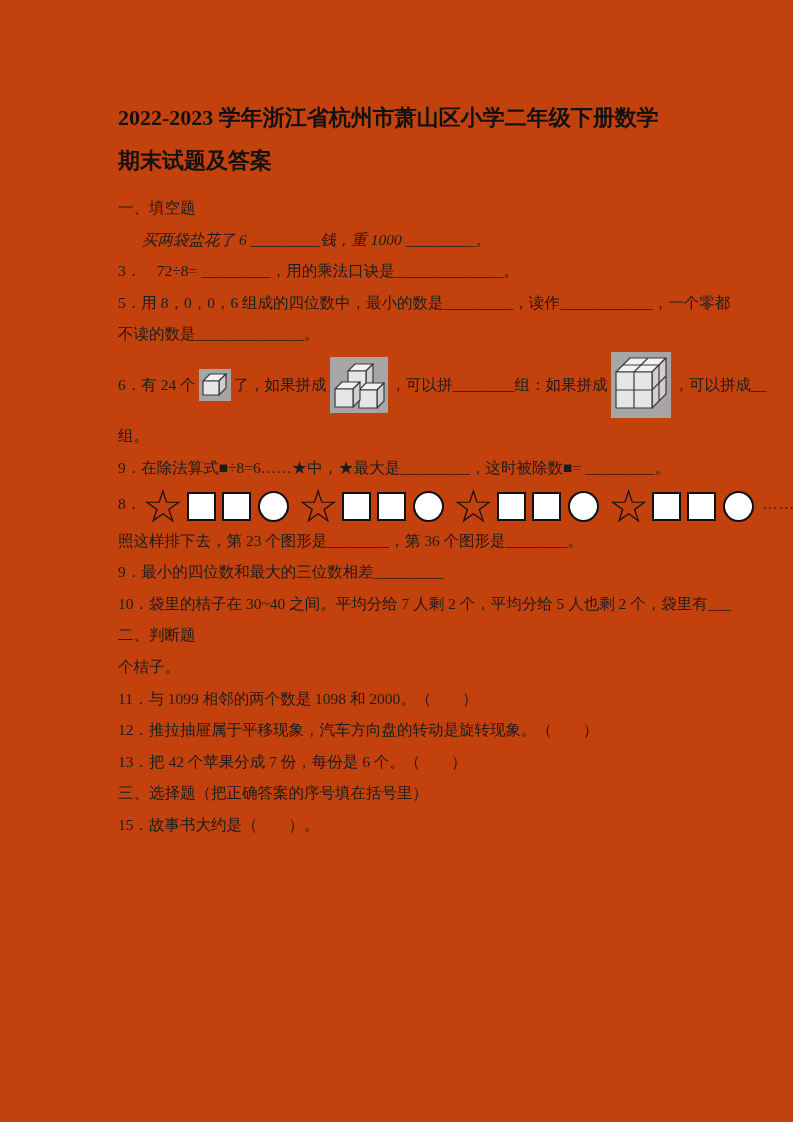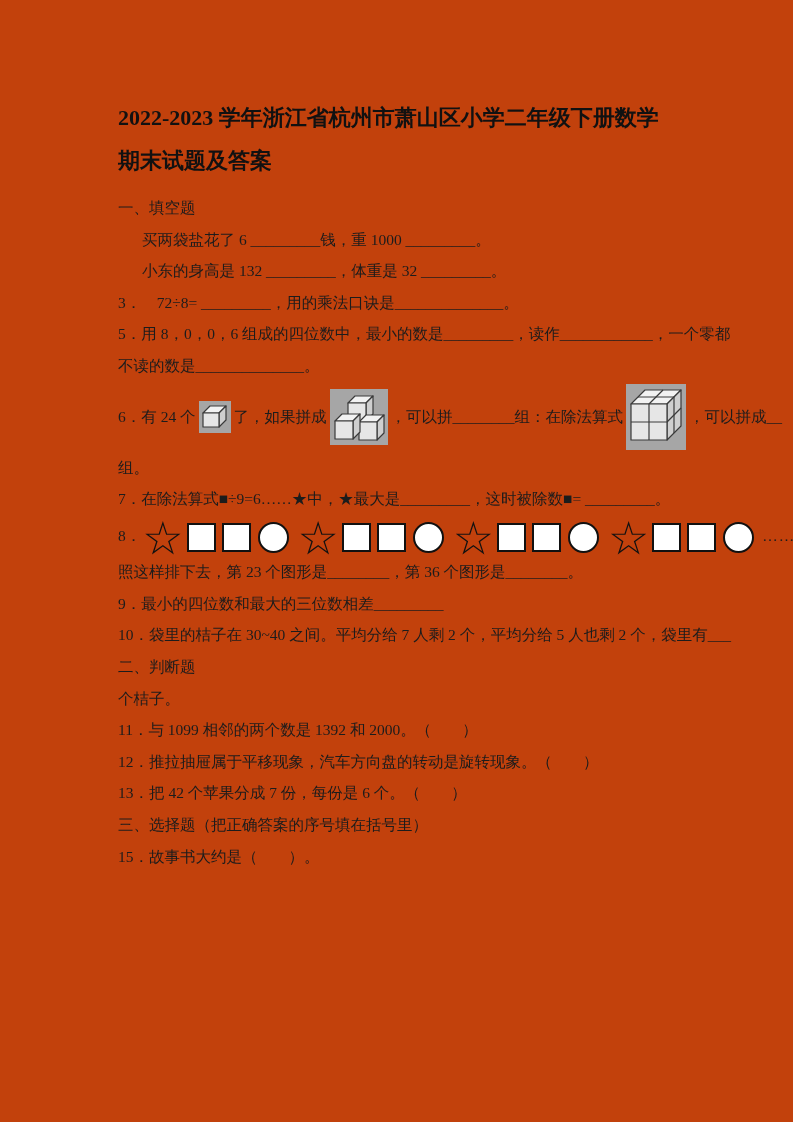--- a/index.html
+++ b/index.html
@@ -20,21 +20,21 @@
     line-height:43px;
     margin:0 0 10px 0;
     color:#111111;
   }
   .line {
     font-size:15.5px;
     line-height:31.6px;
     margin:0;
     white-space:nowrap;
   }
-  .indent { padding-left:24px; }
+  .indent { padding-left:24px;font-style:italic; }
   .imgline span { vertical-align:middle; }
   .imgbox {
     display:inline-block;
     vertical-align:middle;
     background:#a6a6a6;
     padding:2px 3px;
     margin:2px 3px;
     line-height:0;
   }
   .imgbox svg { display:block; }
@@ -67,21 +67,20 @@
 </head>
 <body>
 
 <div class="page">
 
   <h1 class="title">2022-2023 学年浙江省杭州市萧山区小学二年级下册数学期末试题及答案</h1>
 
   <p class="line">一、填空题</p>
 
   <p class="line indent">买两袋盐花了 6 _________钱，重 1000 _________。</p>
-  <p class="line indent">小东的身高是 132 _________，体重是 32 _________。</p>
 
   <p class="line">3．　72÷8= _________，用的乘法口诀是______________。</p>
 
   <p class="line">5．用 8，0，0，6 组成的四位数中，最小的数是_________，读作____________，一个零都</p>
   <p class="line">不读的数是______________。</p>
 
   <p class="line imgline">
     <span>6．有 24 个</span><span class="imgbox">
       <svg width="26" height="28" viewBox="0 0 26 28">
         <polygon class="cube-stroke" points="1,10 8,3 24,3 17,10" fill="#f2f2f2"></polygon>
@@ -99,51 +98,51 @@
           <polygon class="cube-stroke" points="0,7 7,0 25,0 18,7" fill="#f2f2f2"></polygon>
           <polygon class="cube-stroke" points="18,7 25,0 25,18 18,25" fill="#cfcfcf"></polygon>
           <polygon class="cube-stroke" points="0,7 18,7 18,25 0,25" fill="#e6e6e6"></polygon>
         </g>
         <g transform="translate(2,23)">
           <polygon class="cube-stroke" points="0,7 7,0 25,0 18,7" fill="#f2f2f2"></polygon>
           <polygon class="cube-stroke" points="18,7 25,0 25,18 18,25" fill="#cfcfcf"></polygon>
           <polygon class="cube-stroke" points="0,7 18,7 18,25 0,25" fill="#e6e6e6"></polygon>
         </g>
       </svg>
-    </span><span>，可以拼________组：在除法算式</span><span class="imgbox">
+    </span><span>，可以拼________组：如果拼成</span><span class="imgbox">
       <svg width="54" height="62" viewBox="0 0 54 62">
         <polygon class="cube-stroke" points="2,18 16,4 52,4 38,18" fill="#f2f2f2"></polygon>
         <line class="cube-stroke" x1="20" y1="18" x2="34" y2="4"></line>
         <line class="cube-stroke" x1="9" y1="11" x2="45" y2="11"></line>
         <polygon class="cube-stroke" points="38,18 52,4 52,40 38,54" fill="#cfcfcf"></polygon>
         <line class="cube-stroke" x1="45" y1="11" x2="45" y2="47"></line>
         <line class="cube-stroke" x1="38" y1="36" x2="52" y2="22"></line>
         <rect class="cube-stroke" x="2" y="18" width="36" height="36" fill="#e6e6e6"></rect>
         <line class="cube-stroke" x1="20" y1="18" x2="20" y2="54"></line>
         <line class="cube-stroke" x1="2" y1="36" x2="38" y2="36"></line>
       </svg>
     </span><span>，可以拼成__</span>
   </p>
   <p class="line">组。</p>
 
-  <p class="line">7．在除法算式■÷9=6……★中，★最大是_________，这时被除数■= _________。</p>
+  <p class="line">9．在除法算式■÷8=6……★中，★最大是_________，这时被除数■= _________。</p>
 
   <p class="line patternline">
     <span>8．</span><span id="pattern-container"><span class="shape shape-star">☆</span><span class="shape shape-square"></span><span class="shape shape-square"></span><span class="shape shape-circle"></span><span class="shape shape-star">☆</span><span class="shape shape-square"></span><span class="shape shape-square"></span><span class="shape shape-circle"></span><span class="shape shape-star">☆</span><span class="shape shape-square"></span><span class="shape shape-square"></span><span class="shape shape-circle"></span><span class="shape shape-star">☆</span><span class="shape shape-square"></span><span class="shape shape-square"></span><span class="shape shape-circle"></span></span><span class="ellipsis-text">……</span>
   </p>
   <p class="line">照这样排下去，第 23 个图形是________，第 36 个图形是________。</p>
 
   <p class="line">9．最小的四位数和最大的三位数相差_________</p>
 
   <p class="line">10．袋里的桔子在 30~40 之间。平均分给 7 人剩 2 个，平均分给 5 人也剩 2 个，袋里有___</p>
   <p class="line">二、判断题</p>
 
   <p class="line">个桔子。</p>
 
-  <p class="line">11．与 1099 相邻的两个数是 1392 和 2000。（　　）</p>
+  <p class="line">11．与 1099 相邻的两个数是 1098 和 2000。（　　）</p>
   <p class="line">12．推拉抽屉属于平移现象，汽车方向盘的转动是旋转现象。（　　）</p>
   <p class="line">13．把 42 个苹果分成 7 份，每份是 6 个。（　　）</p>
 
   <p class="line">三、选择题（把正确答案的序号填在括号里）</p>
 
   <p class="line">15．故事书大约是（　　）。</p>
 
 </div>
 
 </body></html>

